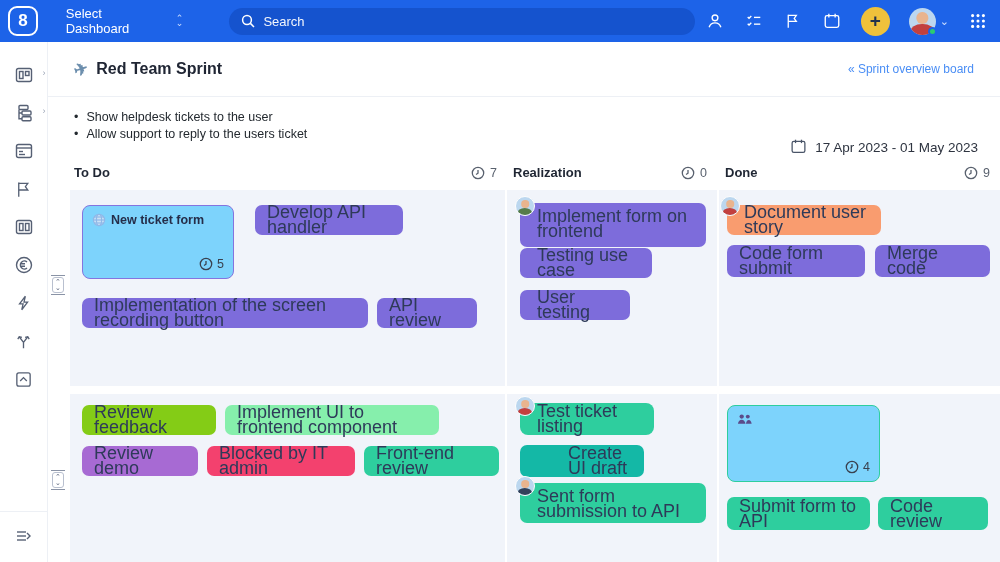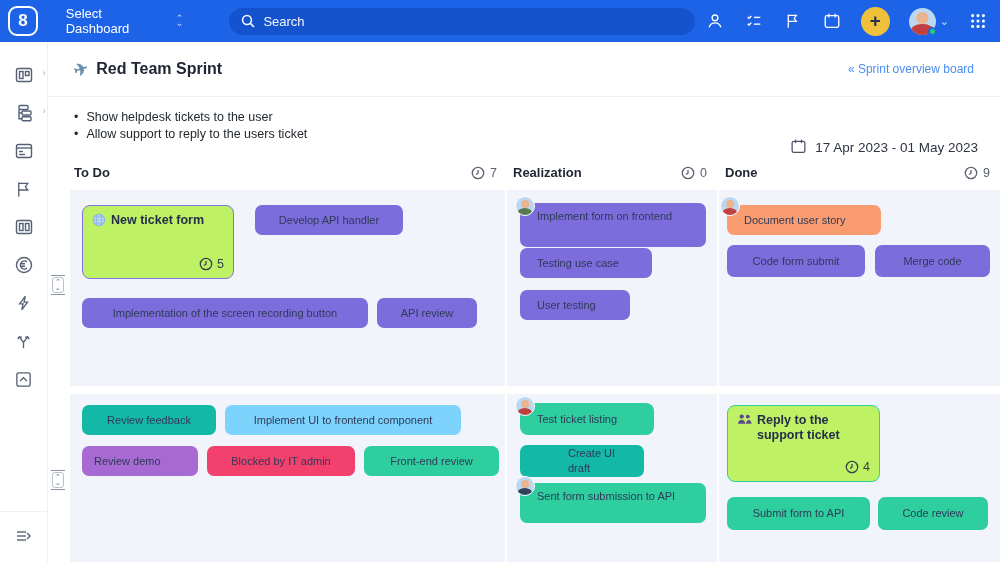--- a/index.html
+++ b/index.html
@@ -51,25 +51,25 @@
   .col-seg .name { font-weight:bold; }
   .count { display:flex; align-items:center; gap:5px; color:#59616E; font-size:12.5px; }
   .seg1 { width:457px; padding:0 8px 0 26px; justify-content:space-between; }
   .seg2 { width:212px; padding:0 10px 0 8px; justify-content:space-between; }
   .seg3 { width:283px; padding:0 10px 0 8px; justify-content:space-between; }
 
   
   .board { position:relative; height:372px; background:#fff; }
   .band { position:absolute; background:#F1F4FA; }
 
-  .pill { position:absolute; border-radius:7px; display:flex; align-items:center; padding:2px 12px; font-size:11px; color:#2E3A59; cursor:pointer; line-height:15px; }
+  .pill { position:absolute; border-radius:7px; display:flex; align-items:center; padding:2px 12px; font-size:18px; color:#2E3A59; cursor:pointer; line-height:15px; }
   .pill.wrap { align-items:flex-start; padding-top:6px; }
   .pill.indent { padding-left:17px; }
 
-  .task-card { position:absolute; background:#bef264; border-radius:8px; padding:7px 9px; cursor:pointer; }
+  .task-card { position:absolute; background:#7dd3fc; border-radius:8px; padding:7px 9px; cursor:pointer; }
   .task-card .tc-title { display:flex; gap:5px; font-size:12.5px; font-weight:bold; color:#252D49; line-height:15px; }
   .tc-clock { position:absolute; right:9px; bottom:7px; display:flex; align-items:center; gap:4px; font-size:12.5px; color:#39414F; }
 
   .board-avatar { position:absolute; width:20px; height:20px; z-index:3; border:1px solid #fdfdfd; }
 
   .lane-toggle { position:absolute; width:16px; height:22px; cursor:pointer; display:flex; flex-direction:column; align-items:center; color:#56607A; }
   .lane-toggle .bar { width:14px; height:1px; background:#8A93A6; }
   .lane-toggle .arrows { font-size:7px; line-height:6px; border:1px solid #B9C0CF; border-radius:3px; padding:1px 2px; margin:1px 0; color:#56607A; }
 
   svg { display:block; }
@@ -323,24 +323,24 @@
       <div class="pill" style="left: 207px; top: 15px; width: 148px; height: 30px; justify-content: center; background: rgb(125, 108, 219);">
           <span>Develop API handler</span>
         </div>
       <div class="pill" style="left: 34px; top: 108px; width: 286px; height: 30px; justify-content: center; background: rgb(125, 108, 219);">
           <span>Implementation of the screen recording button</span>
         </div>
       <div class="pill" style="left: 329px; top: 108px; width: 100px; height: 30px; justify-content: center; background: rgb(125, 108, 219);">
           <span>API review</span>
         </div>
 
-      <div class="pill" style="left: 34px; top: 215px; width: 134px; height: 30px; justify-content: center; background: #14b8a6;">
+      <div class="pill" style="left: 34px; top: 215px; width: 134px; height: 30px; justify-content: center; background: #84cc16;">
           <span>Review feedback</span>
         </div>
-      <div class="pill" style="left: 177px; top: 215px; width: 236px; height: 30px; justify-content: center; background: #7dd3fc;">
+      <div class="pill" style="left: 177px; top: 215px; width: 214px; height: 30px; justify-content: center; background: #86efac;">
           <span>Implement UI to frontend component</span>
         </div>
       <div class="pill" style="left: 34px; top: 256px; width: 116px; height: 30px; justify-content: flex-start; background: rgb(167, 106, 211);">
           <span>Review demo</span>
         </div>
       <div class="pill" style="left: 159px; top: 256px; width: 148px; height: 30px; justify-content: center; background: rgb(243, 65, 110);">
           <span>Blocked by IT admin</span>
         </div>
       <div class="pill" style="left: 316px; top: 256px; width: 135px; height: 30px; justify-content: center; background: rgb(46, 206, 158);">
           <span>Front-end review</span>
@@ -383,21 +383,20 @@
       <div class="task-card" style="left:679px;top:215px;width:153px;height:77px;border:1.5px solid #2ECE9E">
         <div class="tc-title">
           <span>
             <svg width="15" height="13" viewBox="0 0 16 13" fill="#5B4B8A">
                 <circle cx="5" cy="3.4" r="2.3"></circle>
                 <path d="M1 11c.5-2.9 2-4.3 4-4.3S8.5 8.1 9 11z"></path>
                 <circle cx="11.5" cy="3.4" r="2.1"></circle>
                 <path d="M9.5 11c.4-2.6 1.6-4 3-4 1.7 0 2.7 1.4 3.1 4z"></path>
               </svg>
           </span>
-          <span>Reply to the support ticket</span>
         </div>
         <div class="tc-clock">
           <svg width="14" height="14" viewBox="0 0 14 14" fill="none" stroke="#39414F" stroke-width="1.3">
               <circle cx="7" cy="7" r="5.7"></circle>
               <path d="M7 4v3.2L5 8.5"></path>
             </svg>
           <span>4</span>
         </div>
       </div>
       <div class="pill" style="left: 679px; top: 307px; width: 143px; height: 33px; justify-content: center; background: rgb(46, 206, 158);">

